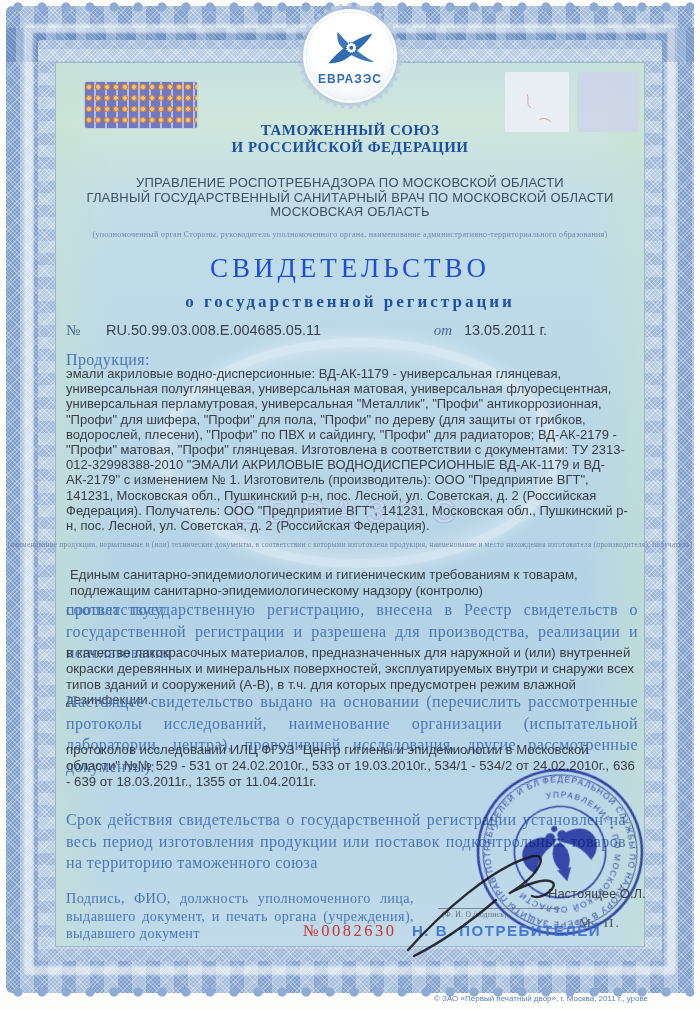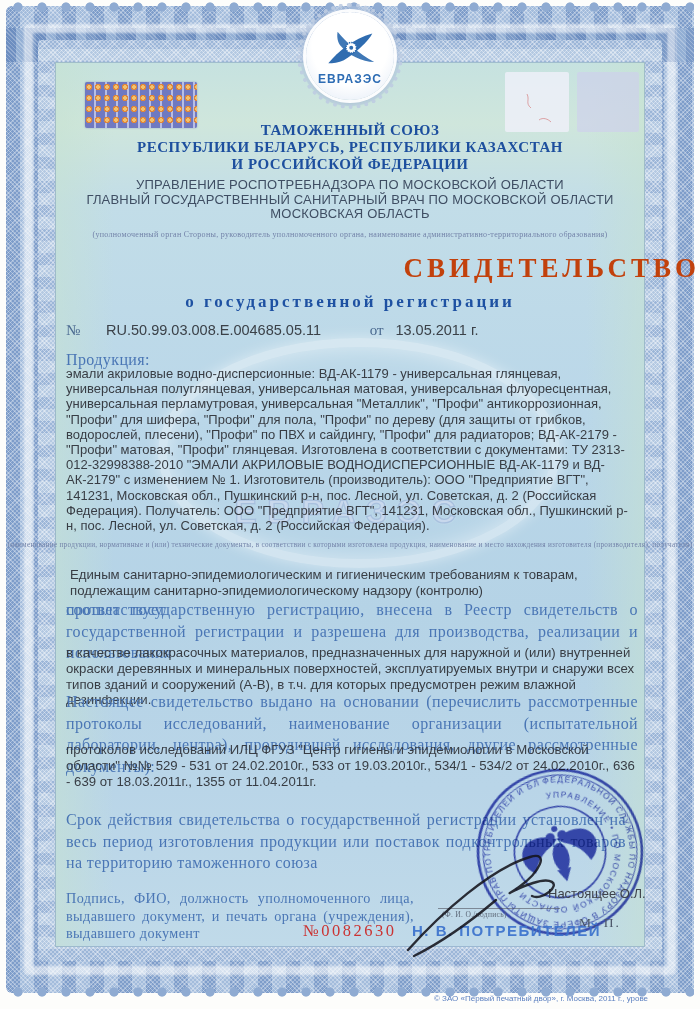--- a/index.html
+++ b/index.html
@@ -57,21 +57,21 @@
     display:flex;flex-direction:column;align-items:center;justify-content:center;z-index:5;}
   .badge::before{content:"";position:absolute;inset:-9px;border-radius:50%;
     border:4px dotted rgba(190,204,226,.9);}
   .badge-label{font-family:"Liberation Sans",sans-serif;font-weight:bold;font-size:12px;
     letter-spacing:1px;color:#2e6db4;margin-top:1px;}
   
   .center{position:absolute;left:0;width:100%;text-align:center;}
   .hdr-serif{font-weight:bold;color:#1d4f9e;font-size:15px;line-height:17px;letter-spacing:.5px;}
   .hdr-sans{font-family:"Liberation Sans",sans-serif;color:#3f4e63;font-size:13px;line-height:14.5px;letter-spacing:.2px;}
   .tiny-caption{color:#7282a8;font-size:8px;letter-spacing:.3px;}
-  .cert-title{font-weight:bold;color:#c2410c;font-size:27px;letter-spacing:4px;text-align:right;}
+  .cert-title{font-weight:normal;color:#1d4ed8;font-size:27px;letter-spacing:4px;}
   .cert-subtitle{font-weight:bold;color:#1e51a2;font-size:17px;letter-spacing:3px;}
   .blue-form{position:absolute;color:#4a76b5;font-size:16px;line-height:21.5px;letter-spacing:.4px;text-align:justify;}
   .typed{position:absolute;font-family:"Liberation Sans",sans-serif;color:#383d44;font-size:13px;line-height:15.2px;}
   .numrow{position:absolute;top:322px;left:66px;width:568px;font-size:15px;color:#49688f;}
   .numrow .val{font-family:"Liberation Sans",sans-serif;color:#3b4148;font-size:14.5px;}
   
   .stamp{position:absolute;left:474px;top:766px;width:172px;height:172px;z-index:6;
     mix-blend-mode:multiply;opacity:.88;filter:blur(.3px);transform:rotate(-14deg);}
   .sig{position:absolute;left:400px;top:838px;width:185px;height:120px;z-index:8;}
   .sig-line{position:absolute;left:438px;top:908px;width:122px;border-top:1px solid rgba(70,70,80,.55);z-index:7;}
@@ -113,35 +113,34 @@
       <path d="M15,58 C30,40 55,18 86,10 C80,22 60,41 40,53 C32,57 22,58 15,58 Z" fill="#2f6cb0"></path>
       <path d="M30,7 C44,24 64,42 89,56 C70,56 47,45 34,29 C29,21 29,13 30,7 Z" fill="#2f6cb0" opacity=".92"></path>
       <circle cx="52" cy="33" r="8.5" fill="#ffffff" stroke="#2f6cb0" stroke-width="2.4" stroke-dasharray="2.3,1.6"></circle>
       <circle cx="52" cy="33" r="3.2" fill="#2f6cb0"></circle>
     </svg>
     <div class="badge-label">ЕВРАЗЭС</div>
   </div>
 
   <div class="center" style="top:122px;">
     <div class="hdr-serif">ТАМОЖЕННЫЙ СОЮЗ</div>
-    <div class="hdr-serif">РЕСПУБЛИКИ БЕЛАРУСЬ, РЕСПУБЛИКИ КАЗАХСТАН</div>
     <div class="hdr-serif">И РОССИЙСКОЙ ФЕДЕРАЦИИ</div>
-    <div class="hdr-sans" style="margin-top:5px;">УПРАВЛЕНИЕ РОСПОТРЕБНАДЗОРА ПО МОСКОВСКОЙ ОБЛАСТИ</div>
+    <div class="hdr-sans" style="margin-top:20px;">УПРАВЛЕНИЕ РОСПОТРЕБНАДЗОРА ПО МОСКОВСКОЙ ОБЛАСТИ</div>
     <div class="hdr-sans">ГЛАВНЫЙ ГОСУДАРСТВЕННЫЙ САНИТАРНЫЙ ВРАЧ ПО МОСКОВСКОЙ ОБЛАСТИ</div>
     <div class="hdr-sans">МОСКОВСКАЯ ОБЛАСТЬ</div>
   </div>
   <div class="center tiny-caption" style="top:230px;">(уполномоченный орган Стороны, руководитель уполномоченного органа, наименование административно-территориального образования)</div>
 
   <div class="center cert-title" style="top:253px;">СВИДЕТЕЛЬСТВО</div>
   <div class="center cert-subtitle" style="top:292px;">о государственной регистрации</div>
 
   <div class="numrow">
     <span>№</span>
     <span class="val" style="margin-left:22px;">RU.50.99.03.008.E.004685.05.11</span>
-    <span style="margin-left:45px;">от</span>
+    <span style="margin-left:109px;font-style:italic;">от</span>
     <span class="val" style="margin-left:8px;">13.05.2011 г.</span>
   </div>
 
   <div class="blue-form" style="top:349px;left:66px;">Продукция:</div>
   <div class="typed" style="top:366px;left:66px;width:572px;">эмали акриловые водно-дисперсионные: ВД-АК-1179 - универсальная глянцевая, универсальная полуглянцевая, универсальная матовая, универсальная флуоресцентная, универсальная перламутровая, универсальная "Металлик", "Профи" антикоррозионная, "Профи" для шифера, "Профи" для пола, "Профи" по дереву (для защиты от грибков, водорослей, плесени), "Профи" по ПВХ и сайдингу, "Профи" для радиаторов; ВД-АК-2179 - "Профи" матовая, "Профи" глянцевая. Изготовлена в соответствии с документами: ТУ 2313-012-32998388-2010 "ЭМАЛИ АКРИЛОВЫЕ ВОДНОДИСПЕРСИОННЫЕ ВД-АК-1179 и ВД-АК-2179" с изменением № 1. Изготовитель (производитель): ООО "Предприятие ВГТ", 141231, Московская обл., Пушкинский р-н, пос. Лесной, ул. Советская, д. 2 (Российская Федерация). Получатель: ООО "Предприятие ВГТ", 141231, Московская обл., Пушкинский р-н, пос. Лесной, ул. Советская, д. 2 (Российская Федерация).</div>
   <div class="center tiny-caption" style="top:541px;font-size:7.2px;">(наименование продукции, нормативные и (или) технические документы, в соответствии с которыми изготовлена продукция, наименование и место нахождения изготовителя (производителя), получателя)</div>
 
   <div class="blue-form" style="top:551px;left:66px;margin-top:48px;">соответствует</div>
   <div class="typed" style="top:567px;left:70px;width:560px;font-size:13.2px;line-height:16px;">Единым санитарно-эпидемиологическим и гигиеническим требованиям к товарам, подлежащим санитарно-эпидемиологическому надзору (контролю)</div>
 

